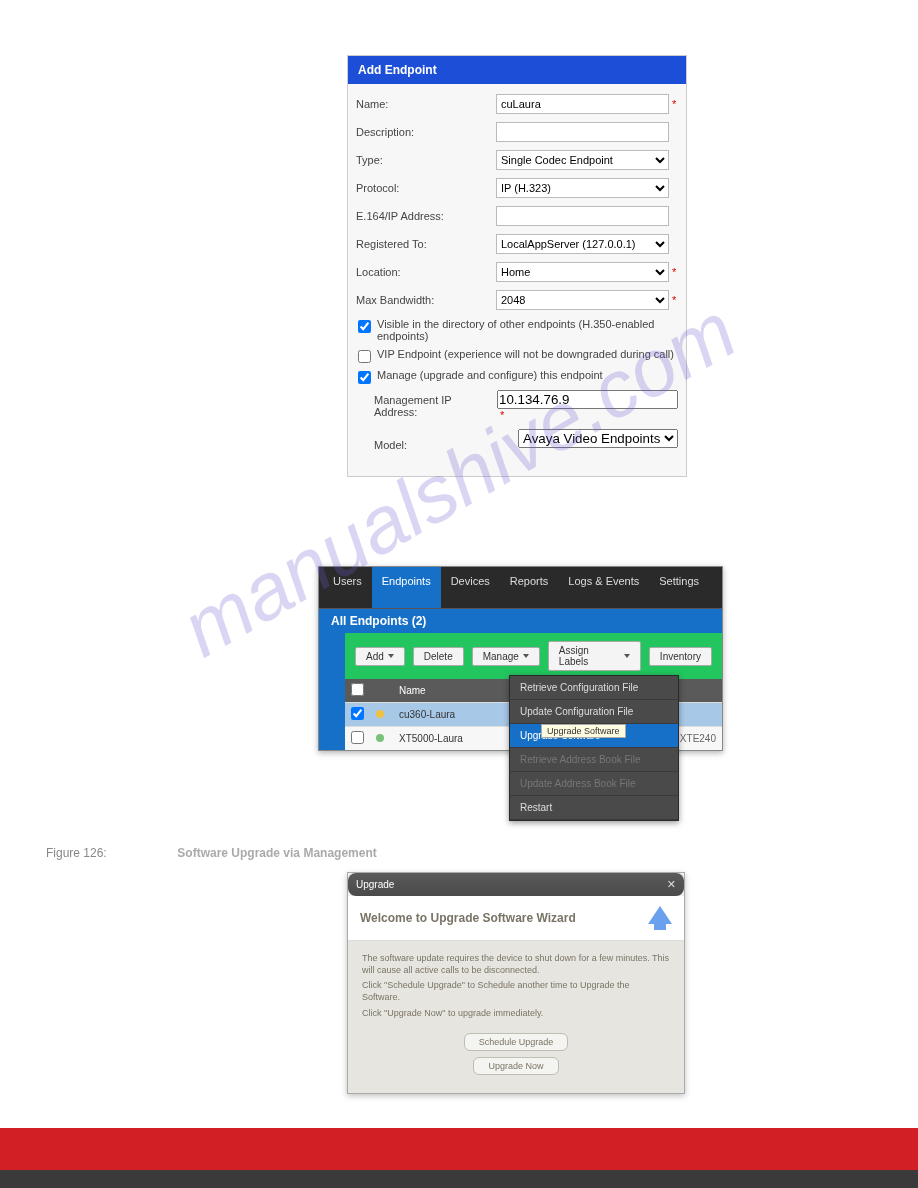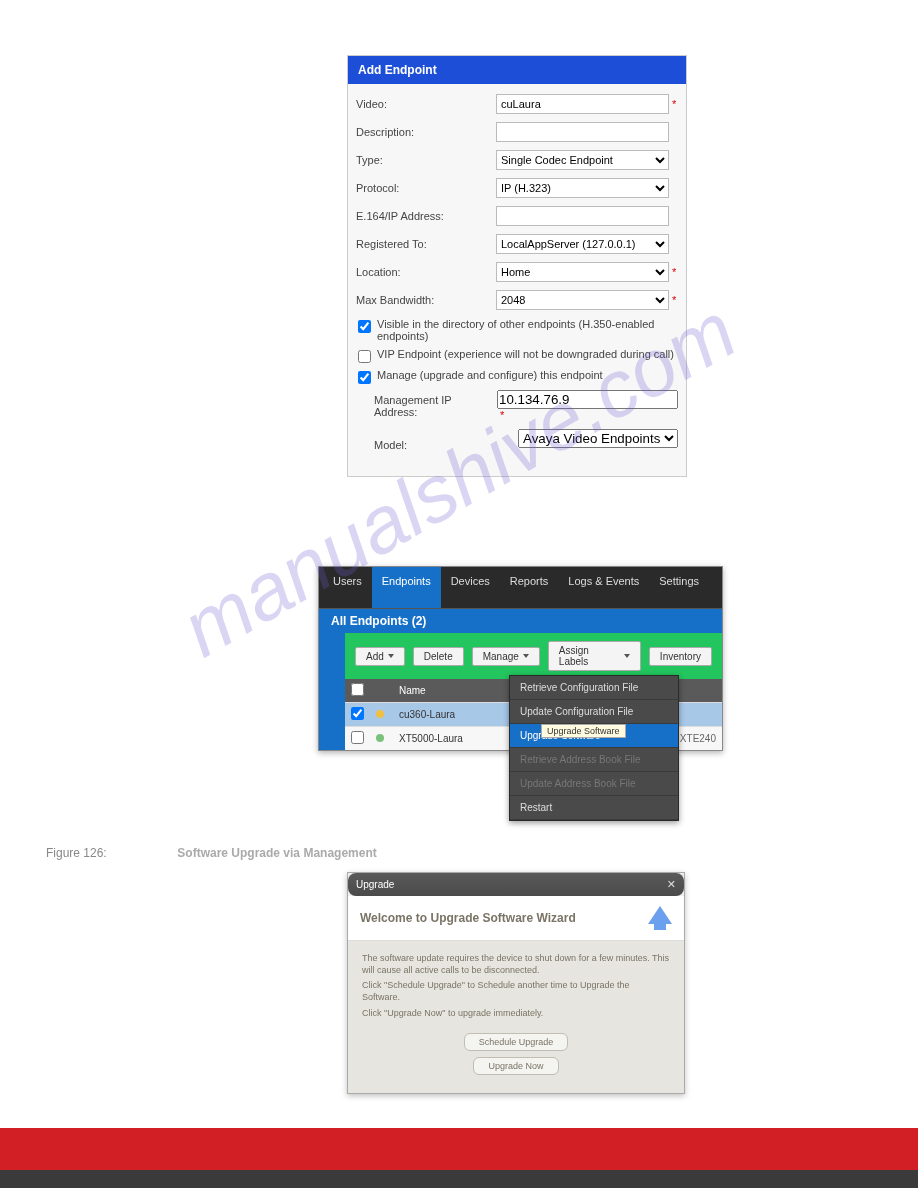--- a/index.html
+++ b/index.html
@@ -353,21 +353,21 @@
 </head>
 <body>
 
 <div class="watermark">manualshive.com</div>
 
 <div class="panel-form">
   <div class="titlebar">Add Endpoint</div>
   <div class="formbody">
 
     <div class="row">
-      <div class="label">Video:</div>
+      <div class="label">Name:</div>
       <div class="control-wrap">
         <input type="text" value="cuLaura" style="">
         <span class="required">*</span>
       </div>
     </div>
 
     <div class="row">
       <div class="label">Description:</div>
       <div class="control-wrap">
         <input type="text" value="" style="">

